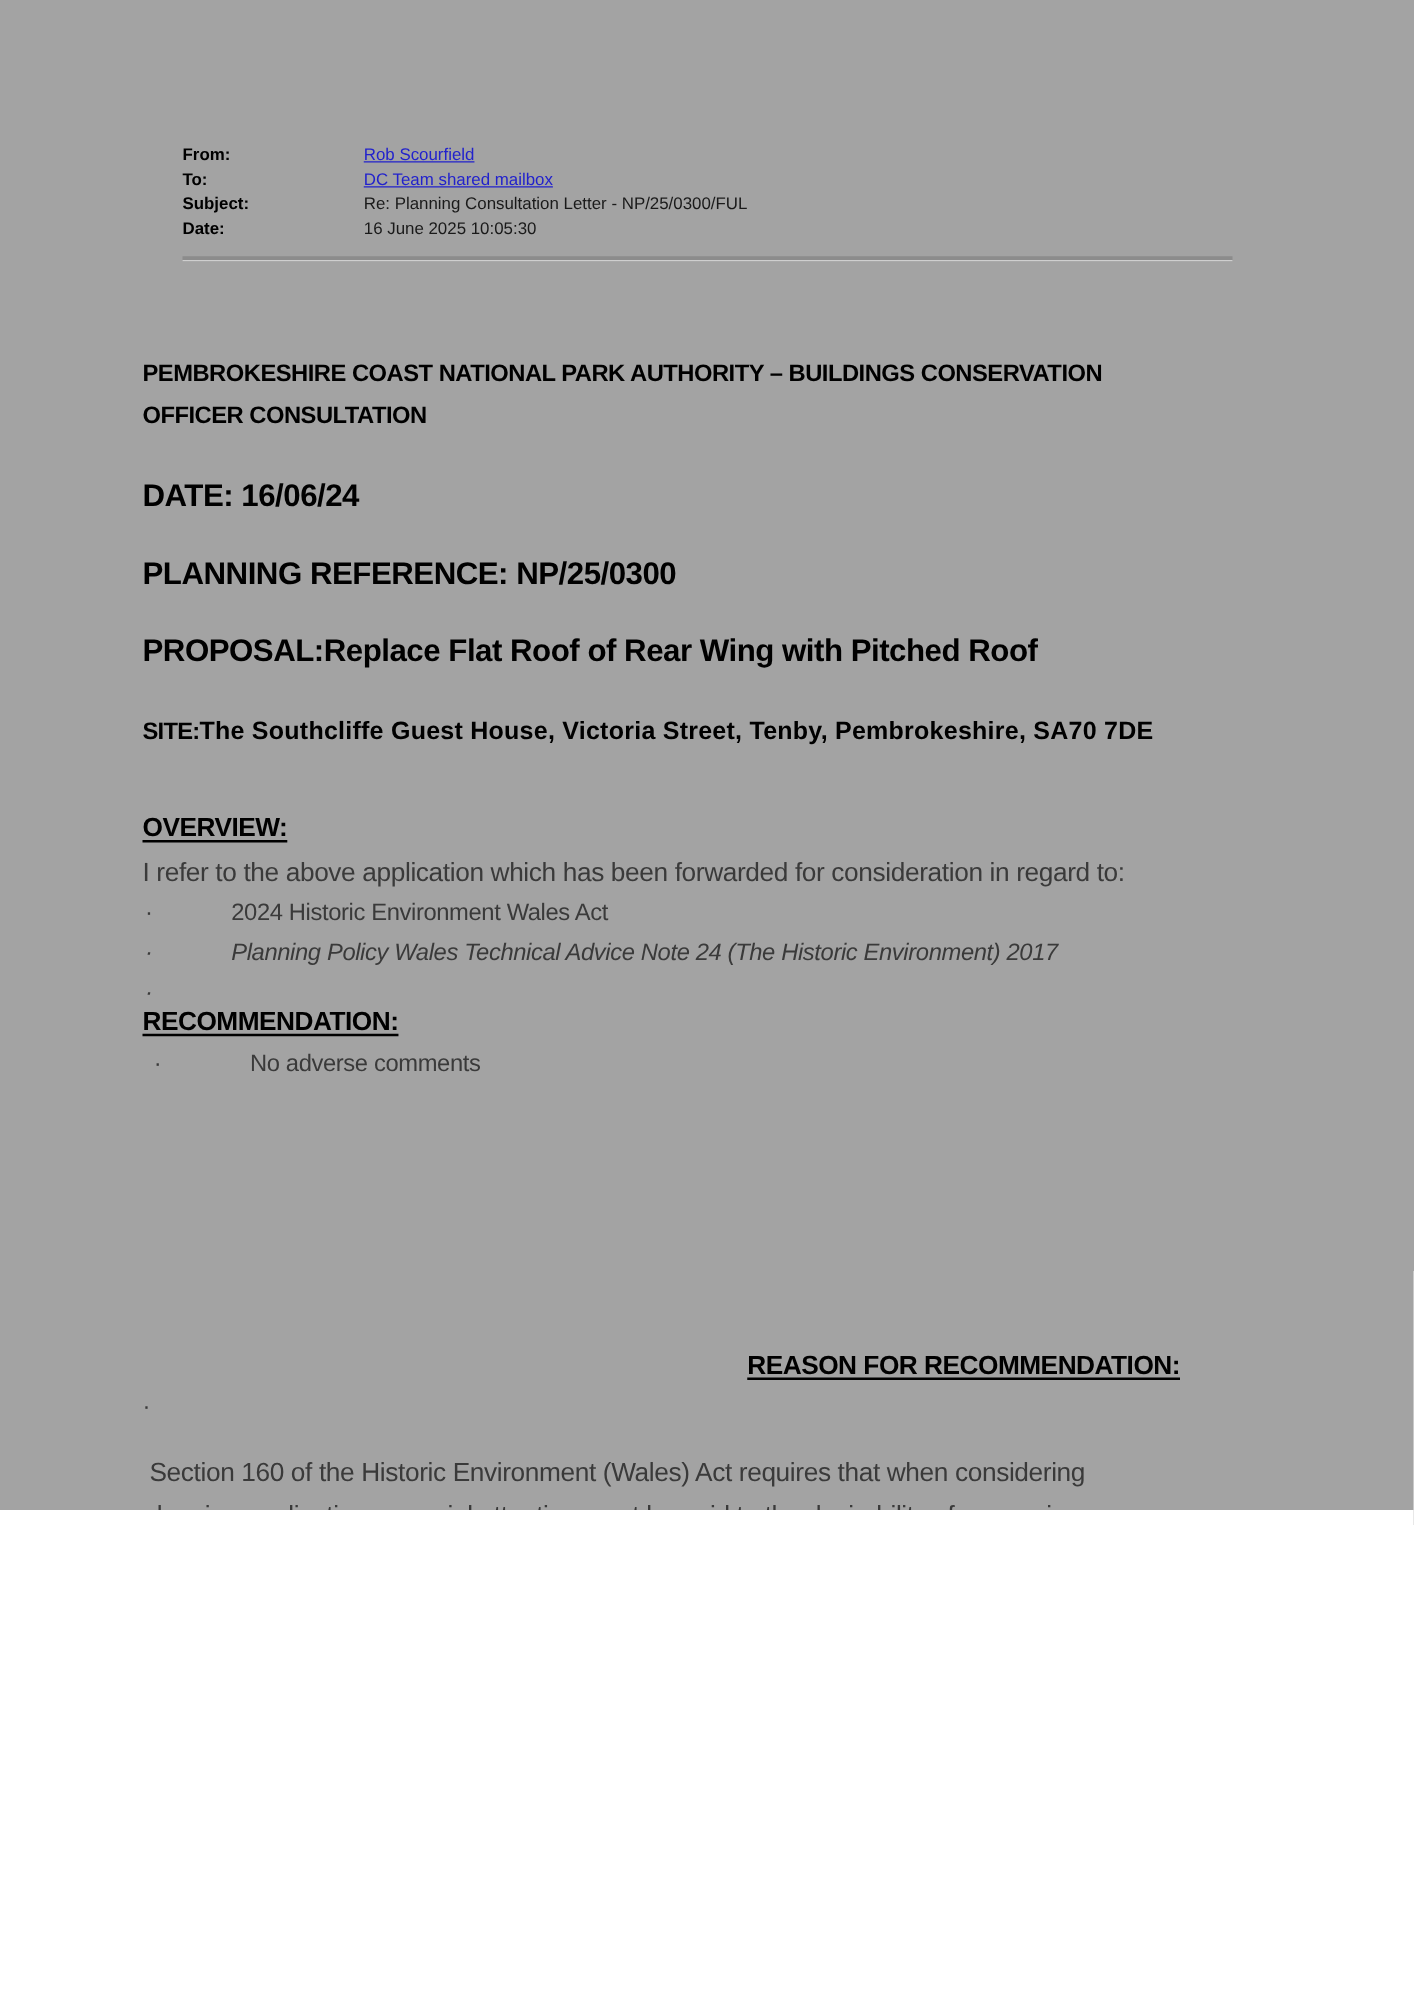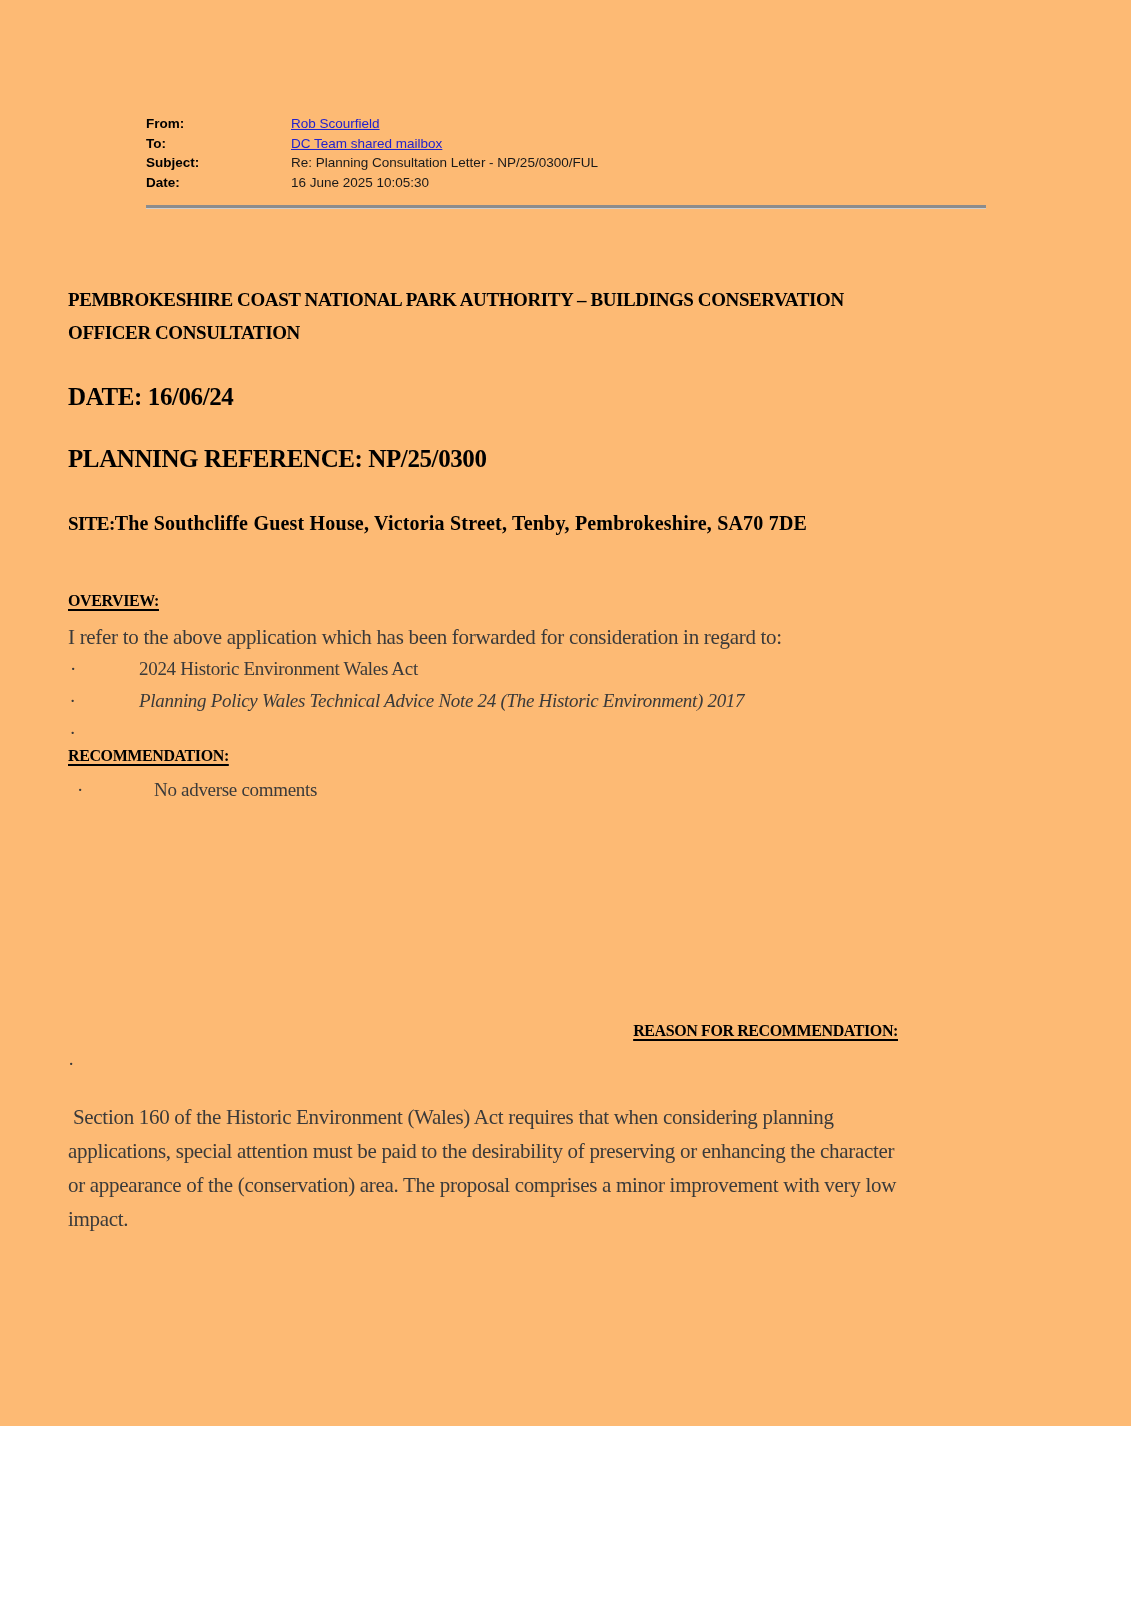--- a/index.html
+++ b/index.html
@@ -1,19 +1,19 @@
 <!DOCTYPE html>
 <html><head>
 <meta charset="utf-8">
 <style>
   html,body{margin:0;padding:0;background:#ffffff;}
   .page{
     position:relative;
-    width:1131px;height:1426px;
-    background:#fdba74;
+    width:1131px;height:1208px;
+    background:#a3a3a3;
     font-family:"Liberation Sans",sans-serif;
     color:#3a3a3a;
     overflow:hidden;
   }
   
   .email-header{
     margin:114px 0 0 146px;
     font-size:13.5px;
     line-height:19.5px;
     color:#111;
@@ -33,23 +33,22 @@
   }
   .divider{
     margin:13px 0 0 146px;
     width:840px;
     height:3px;
     background:#8c8c8c;
     border-bottom:1px solid #cfcfcf;
   }
   
   .content{
-    margin-left:68px;
+    margin-left:114px;
     width:830px;
-    font-family:Liberation Serif, serif;
   }
   .doc-title{
     margin:74px 0 0 0;
     font-size:19px;
     font-weight:bold;
     letter-spacing:-0.4px;
     line-height:33px;
     color:#000;
   }
   .from-line{
@@ -75,21 +74,21 @@
     color:#000;
   }
   .site-label{font-weight:bold;letter-spacing:-0.6px;}
   .site-value{
     font-weight:bold;
     font-size:20px;
     letter-spacing:0.2px;
   }
   .section-heading{
     margin:46px 0 0 0;
-    font-size:16px;
+    font-size:21px;
     font-weight:bold;
     letter-spacing:-0.4px;
     line-height:26px;
     color:#000;
     text-decoration:underline;
     text-decoration-thickness:2px;
     text-underline-offset:3px;
   }
   .body-par{
     margin:7px 0 0 0;
@@ -167,20 +166,21 @@
 
   <div class="content">
 
     <h1 class="doc-title">PEMBROKESHIRE COAST NATIONAL PARK AUTHORITY – BUILDINGS CONSERVATION OFFICER CONSULTATION</h1>
 
 
     <p class="bold-line date-line">DATE: 16/06/24</p>
 
     <p class="bold-line">PLANNING REFERENCE: NP/25/0300</p>
 
+    <p class="bold-line">PROPOSAL:Replace Flat Roof of Rear Wing with Pitched Roof</p>
 
     <p class="site-line"><span class="site-label">SITE:</span><span class="site-value">The Southcliffe Guest House, Victoria Street, Tenby, Pembrokeshire, SA70 7DE</span></p>
 
     <h2 class="section-heading">OVERVIEW:</h2>
 
     <p class="body-par">I refer to the above application which has been forwarded for consideration in regard to:</p>
 
     <ul class="bullets">
       <li>
         <span class="dot">·</span>

